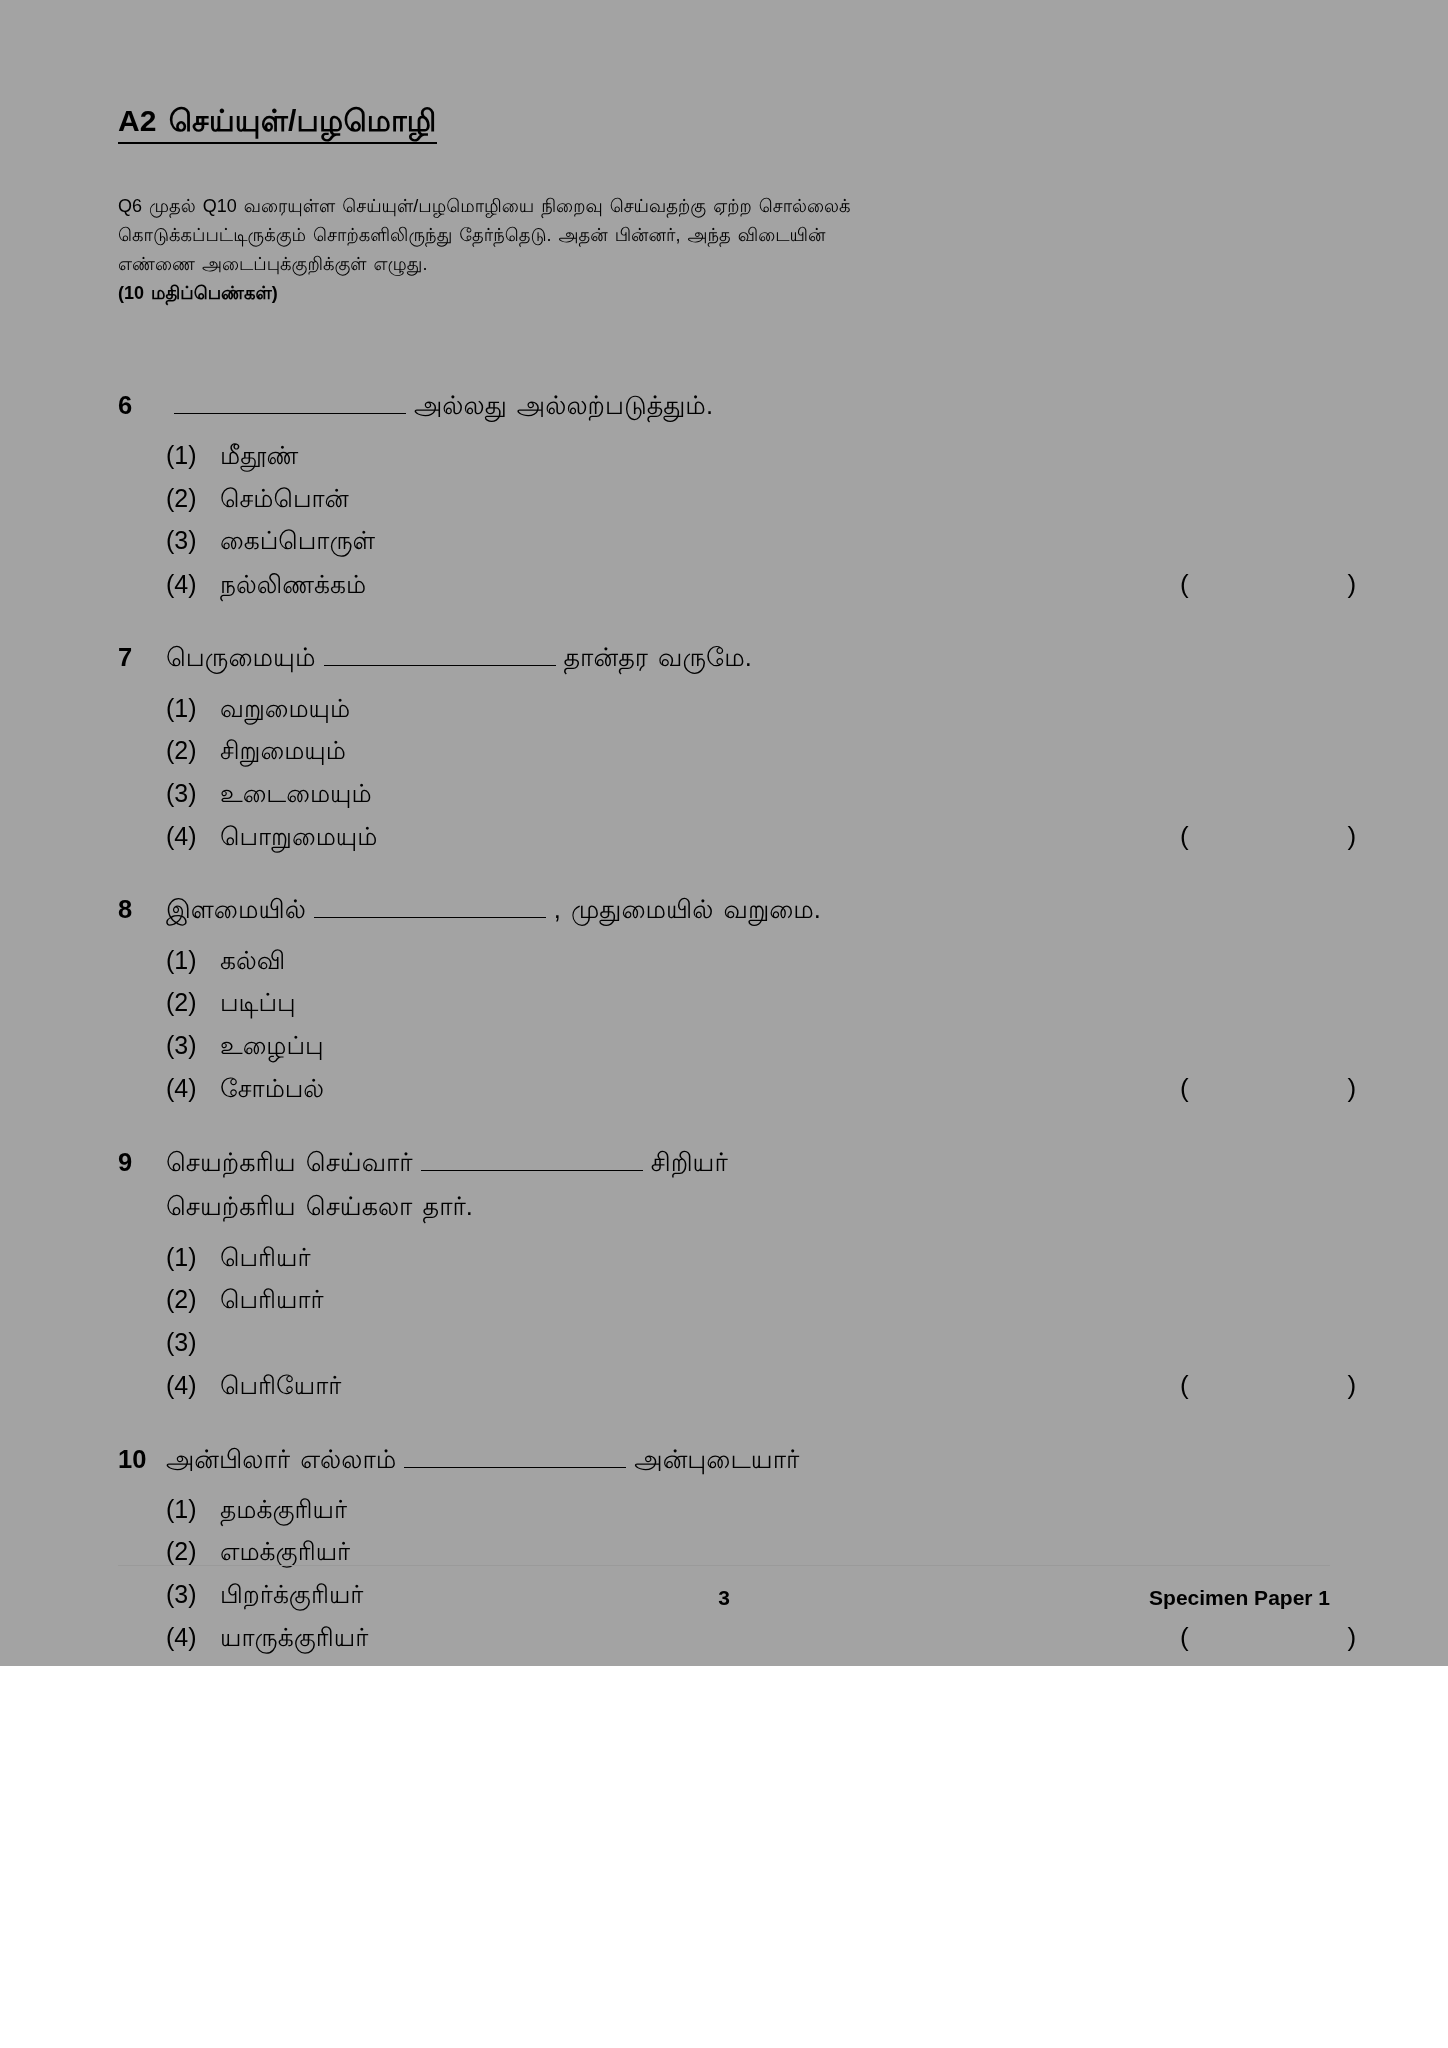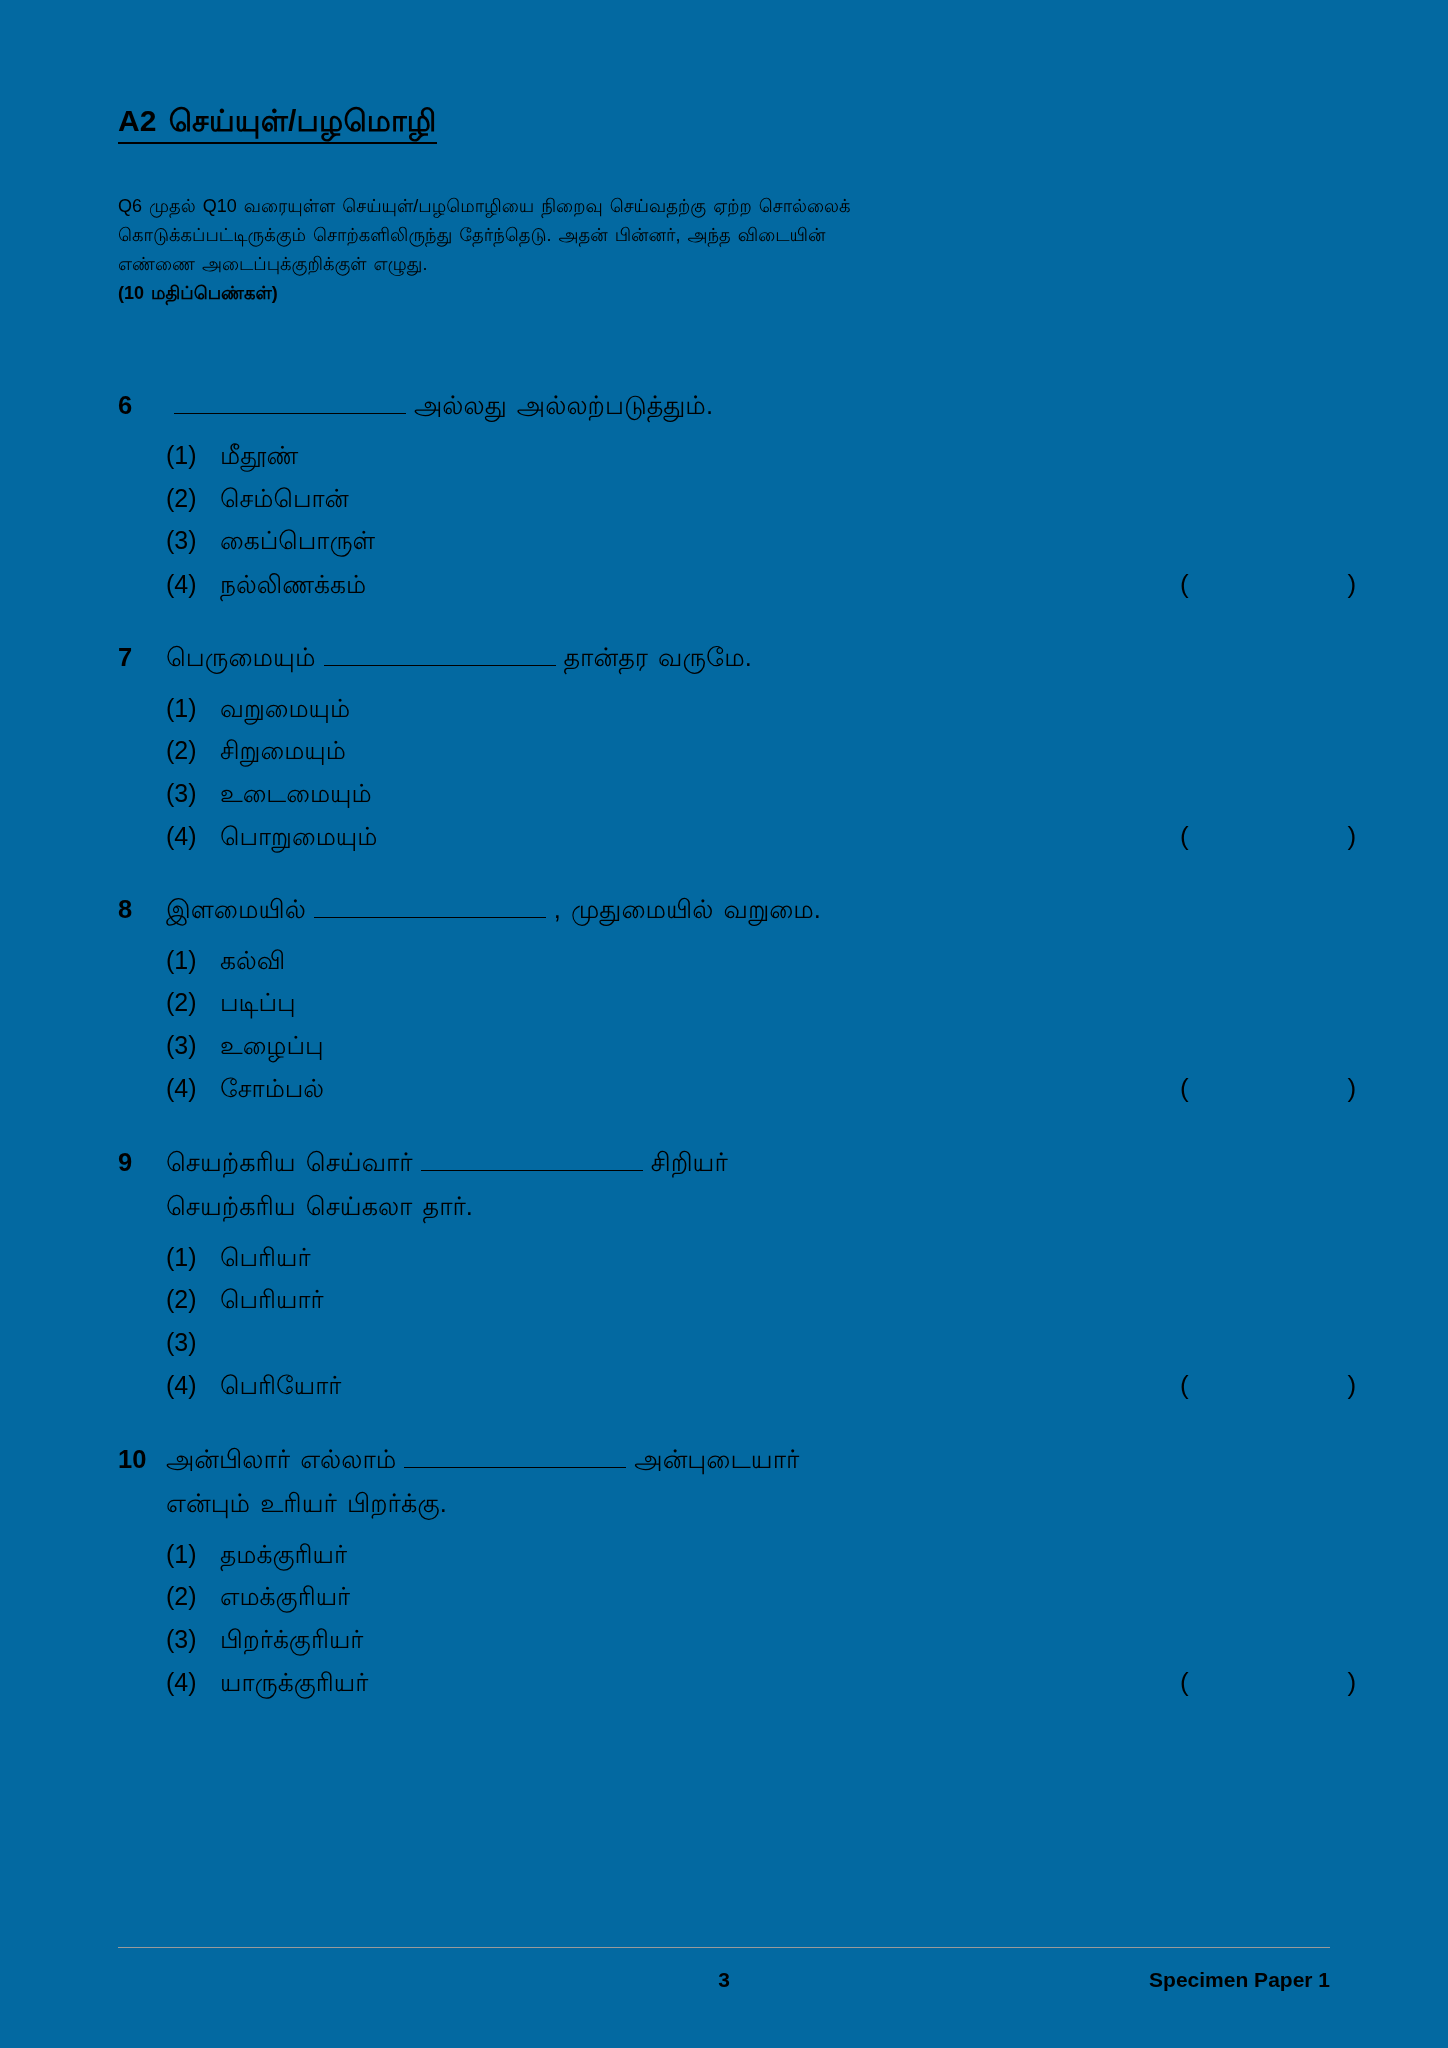--- a/index.html
+++ b/index.html
@@ -8,23 +8,23 @@
     padding: 0;
     background: #ffffff;
   }
   body {
     font-family: "Liberation Sans", "DejaVu Sans", sans-serif;
     color: #000000;
   }
   .page {
     position: relative;
     width: 1448px;
-    height: 2048px;
+    height: 1666px;
     margin: 0 auto;
-    background: #0369a1;
+    background: #a3a3a3;
     box-sizing: border-box;
     padding: 0;
     overflow: hidden;
   }
   .content {
     position: absolute;
     left: 118px;
     top: 0;
     width: 1212px;
   }
@@ -277,21 +277,21 @@
             <div class="option">
               <span class="opt-key">(4)</span>
               <span class="opt-label">பெரியோர்</span>
               <span class="answer-box">(    )</span>
             </div>
           </div>
         </div>
         <div class="question">
           <div class="q-stem">
             <div class="q-num">10</div>
-            <div class="q-text"><span>அன்பிலார் எல்லாம்</span><span class="blank w-med"></span><span>அன்புடையார்</span><span class="cont-line">என்பும் உரியர் பிறர்க்கு.</span></div>
+            <div class="q-text"><span>அன்பிலார் எல்லாம்</span><span class="blank w-med"></span><span>அன்புடையார்</span></div>
           </div>
           <div class="options">
             <div class="option">
               <span class="opt-key">(1)</span>
               <span class="opt-label">தமக்குரியர்</span>
             </div>
             <div class="option">
               <span class="opt-key">(2)</span>
               <span class="opt-label">எமக்குரியர்</span>
             </div>

